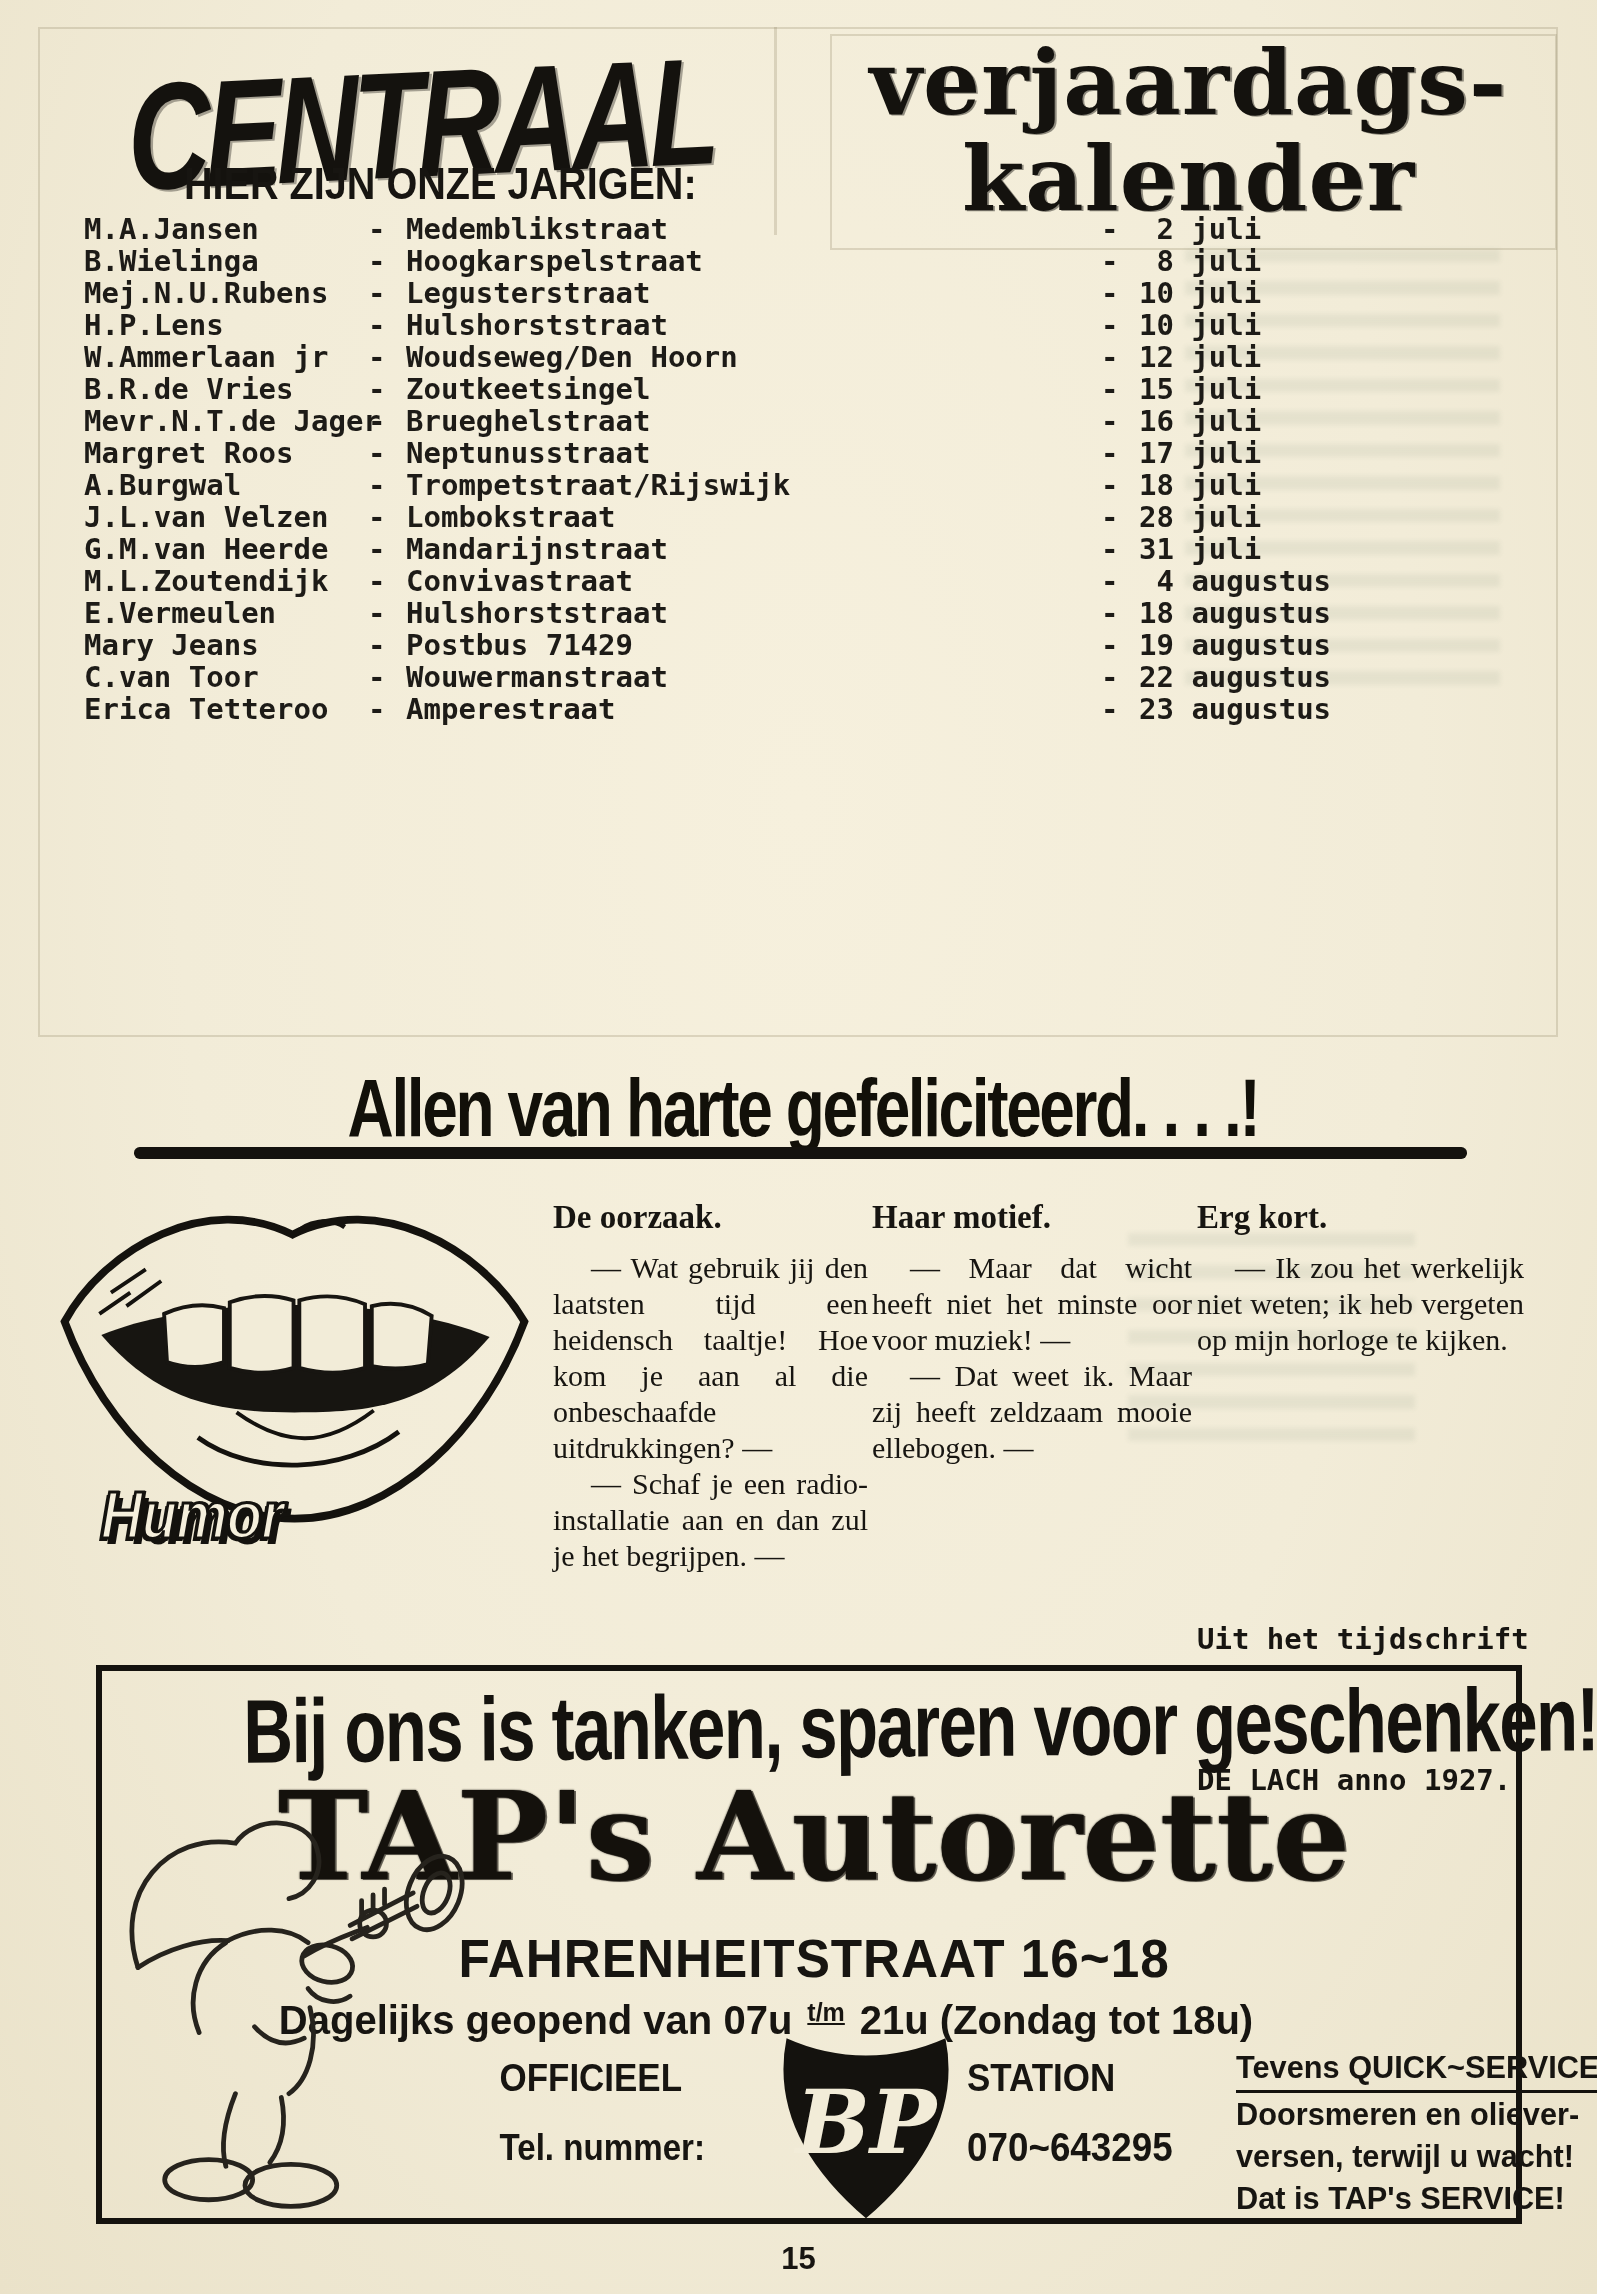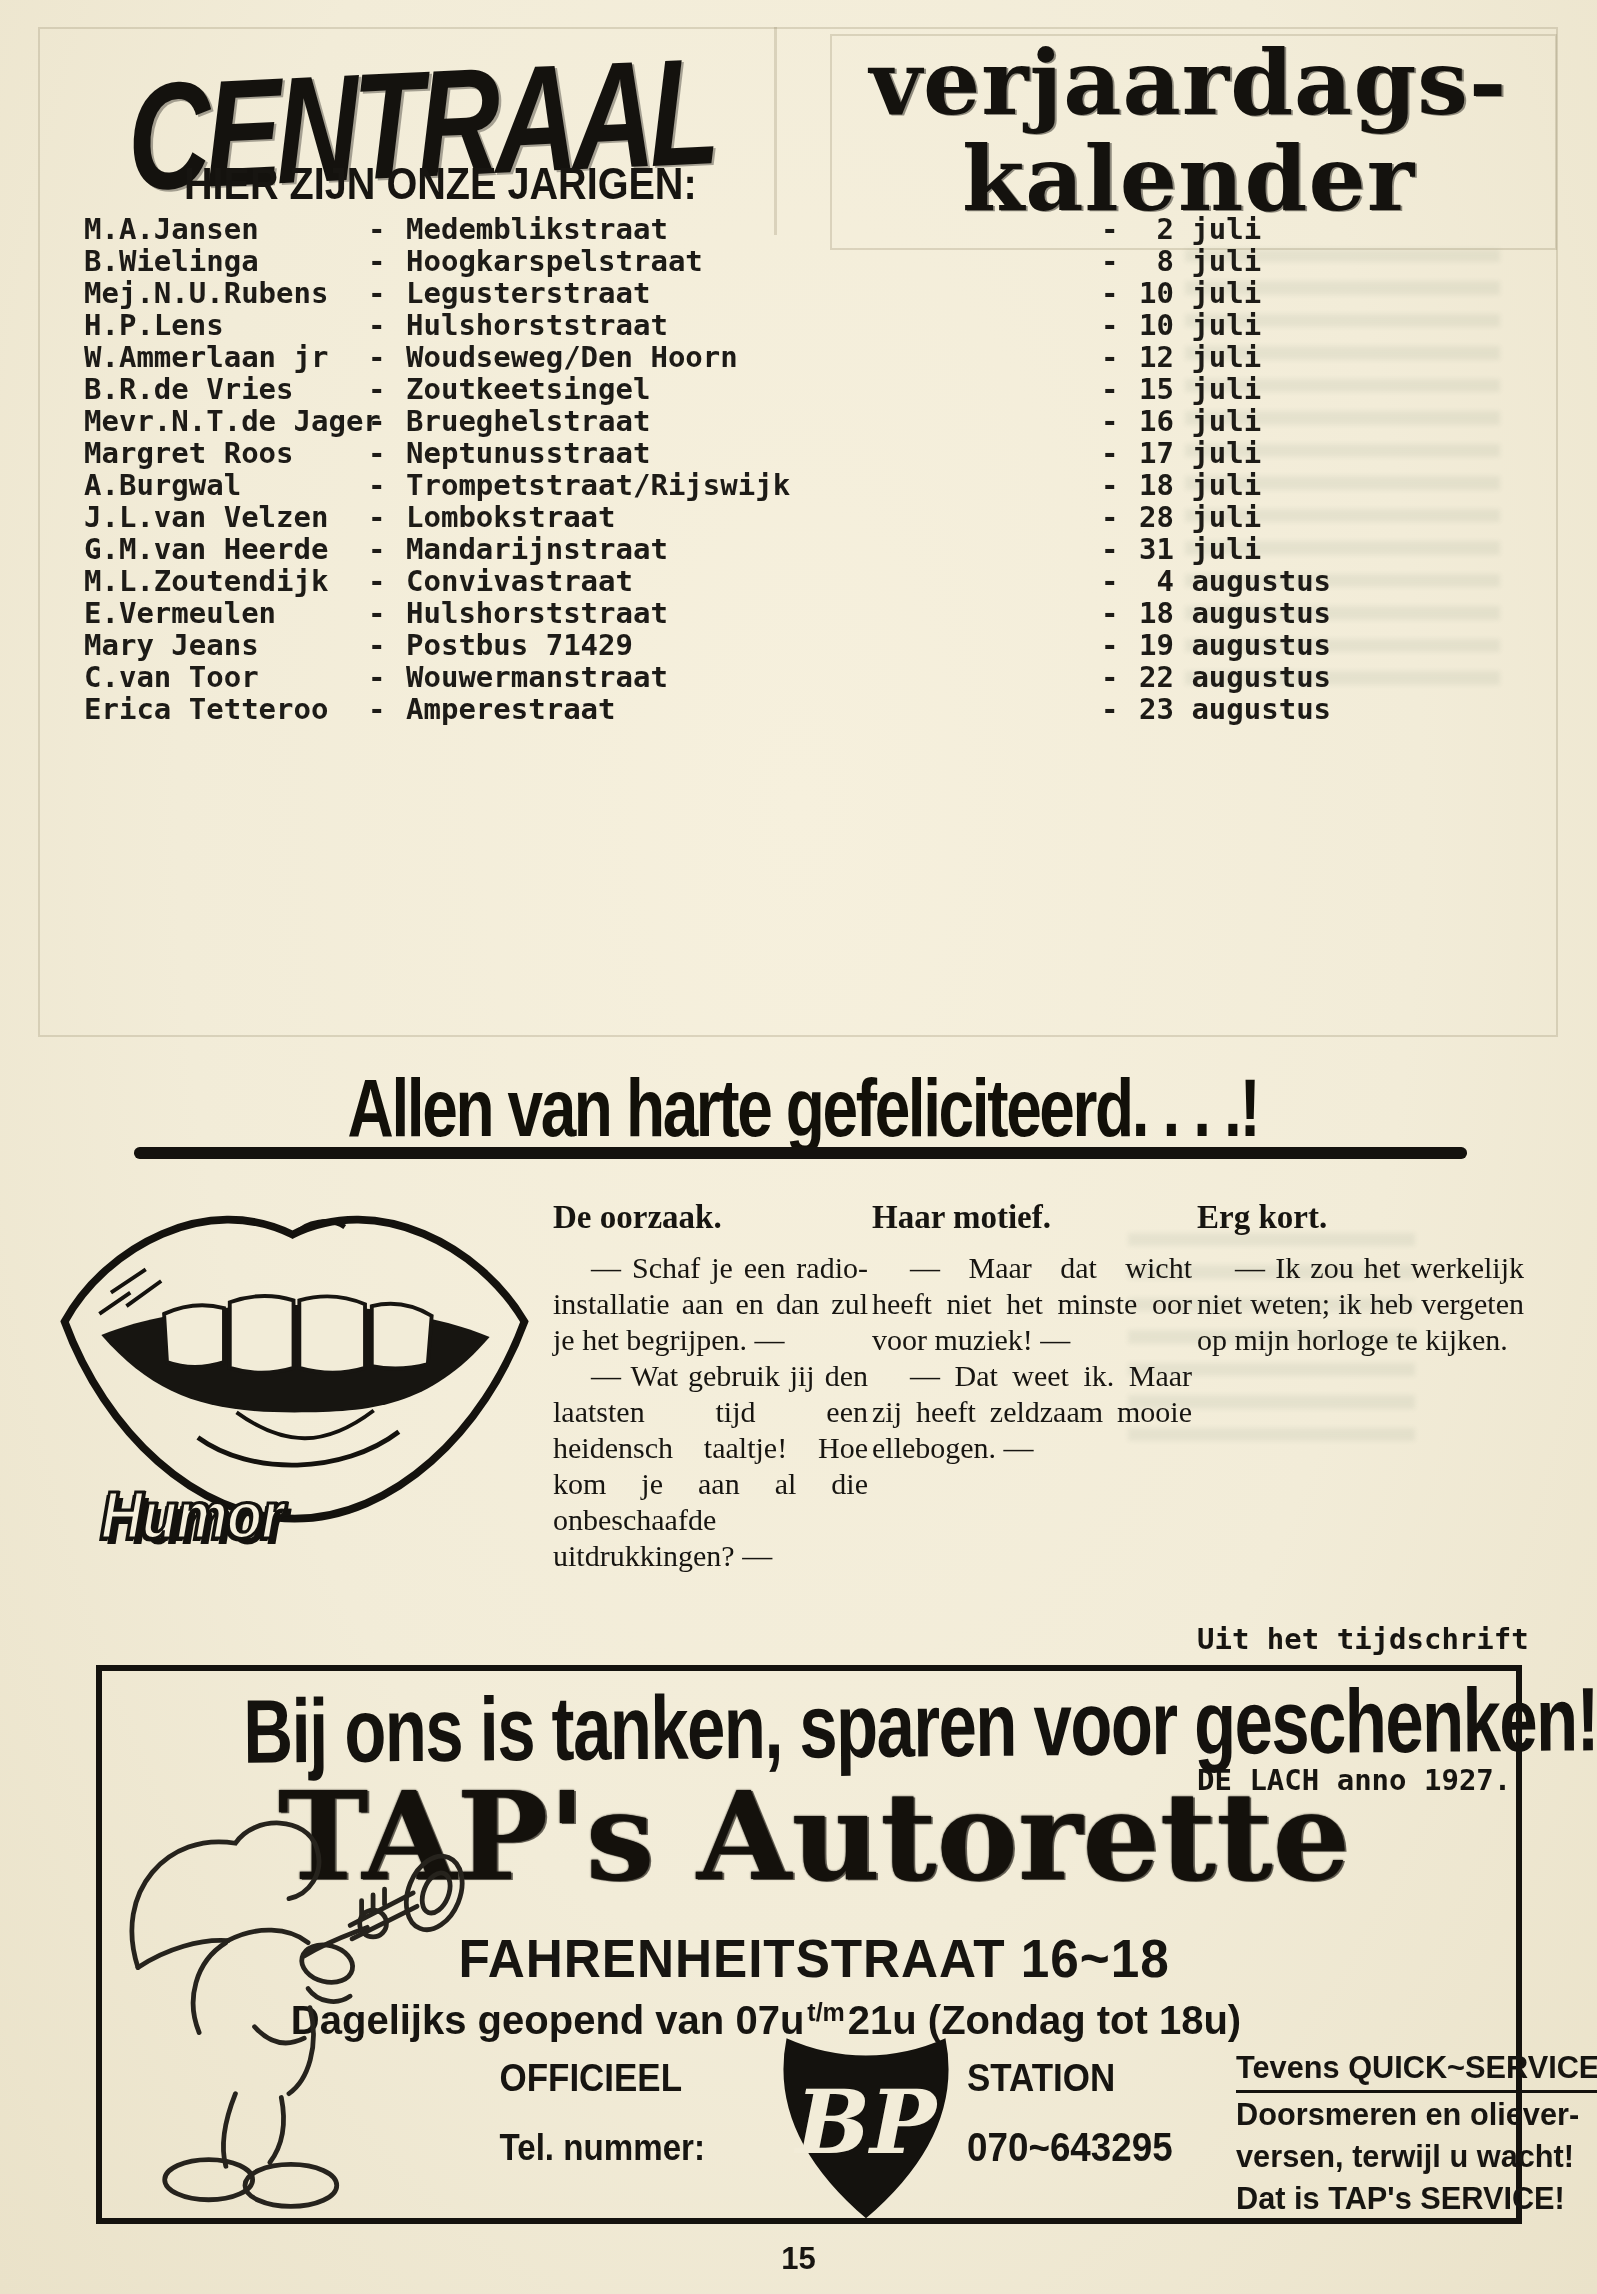--- a/index.html
+++ b/index.html
@@ -72,21 +72,21 @@
   }
   .ad-title{
     left:86px; top:98px; width:1252px; text-align:center;
     font-family:"DejaVu Serif", serif; font-weight:bold; font-size:122px; line-height:134px;
     white-space:nowrap; color:#14110c;
     text-shadow:0 0 1.9px #14110c, 1.9px 1px 0 rgba(20,17,12,.6);
   }
   .ad-address{left:86px; top:256px; width:1252px; text-align:center; font-size:54px; font-weight:bold;
     letter-spacing:1px; white-space:nowrap; transform:scaleX(.95); transform-origin:center;}
   .ad-hours{left:38px; top:327px; width:1252px; text-align:center; font-size:40px; font-weight:bold; white-space:nowrap;}
-  .ad-hours .tm{display:inline-block; font-size:25px; vertical-align:13.4px; margin:0 3px;}
+  .ad-hours .tm{display:inline-block; font-size:25px; vertical-align:13.4px; margin:0 15px;text-decoration:underline;}
   .ad-left-lbls{left:373px; top:386px; width:306px; text-align:left; font-weight:bold;}
   .ad-left-lbls .l1{font-size:38px; transform:scaleX(.92); transform-origin:right; white-space:nowrap;}
   .ad-left-lbls .l2{font-size:36px; margin-top:27px; transform:scaleX(.92); transform-origin:right; white-space:nowrap;}
   .ad-right-lbls{left:865px; top:386px; width:315px; text-align:left; font-weight:bold;}
   .ad-right-lbls .l1{font-size:38px; transform:scaleX(.92); transform-origin:left; white-space:nowrap;}
   .ad-right-lbls .l2{font-size:40px; margin-top:25px; transform:scaleX(.92); transform-origin:left; white-space:nowrap;}
   .bp-wrap{left:673px; top:352px; width:182px; height:201px;}
   .quick{
     left:1134px; top:375px; width:283px; font-size:32px; font-weight:bold; line-height:42px;
     transform:scaleX(.96); transform-origin:left; white-space:nowrap;
@@ -258,22 +258,22 @@
       <path d="M150 268 C205 308 300 306 358 262" fill="none" stroke="#14120e" stroke-width="5"></path>
       <path d="M190 242 C240 278 282 278 332 240" fill="none" stroke="#14120e" stroke-width="4"></path>
       <path d="M60 118 L96 94 M76 132 L112 106 M48 140 L80 118" stroke="#14120e" stroke-width="4" fill="none"></path>
       <path d="M250 58 C262 44 288 40 302 50" fill="none" stroke="#14120e" stroke-width="5"></path>
     </svg>
   </div>
   <div class="abs humor-badge">Humor</div>
 
   <div class="abs joke-col col1">
     <h3>De oorzaak.</h3>
+    <p>— Wat gebruik jij den laatsten tijd een heidensch taaltje! Hoe kom je aan al die onbeschaafde uitdrukkingen? —</p>
     <p>— Schaf je een radio-installatie aan en dan zul je het begrijpen. —</p>
-    <p>— Wat gebruik jij den laatsten tijd een heidensch taaltje! Hoe kom je aan al die onbeschaafde uitdrukkingen? —</p>
   </div>
   <div class="abs joke-col col2">
     <h3>Haar motief.</h3>
     <p>— Maar dat wicht heeft niet het minste oor voor muziek! —</p>
     <p>— Dat weet ik. Maar zij heeft zeldzaam mooie ellebogen. —</p>
   </div>
   <div class="abs joke-col col3">
     <h3>Erg kort.</h3>
     <p>— Ik zou het werkelijk niet weten; ik heb vergeten op mijn horloge te kijken.</p>
   </div>

